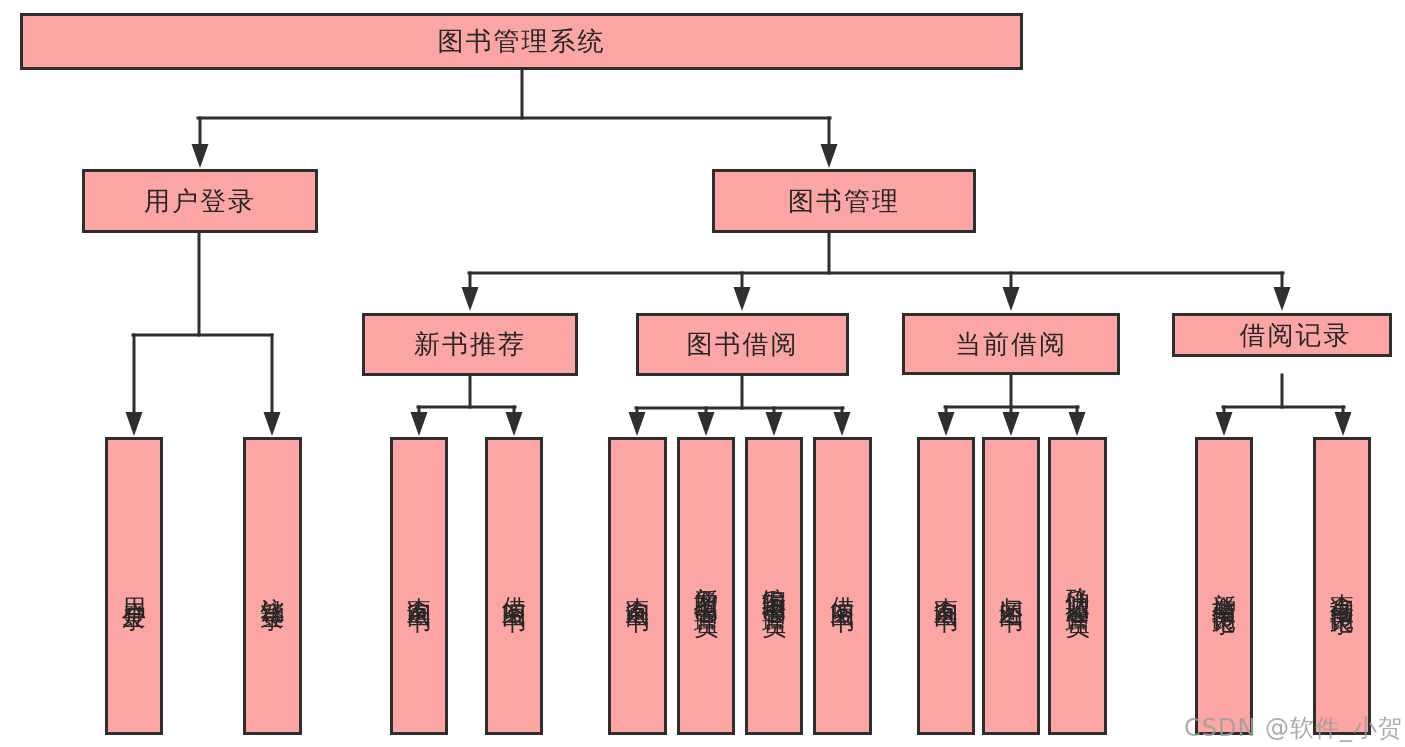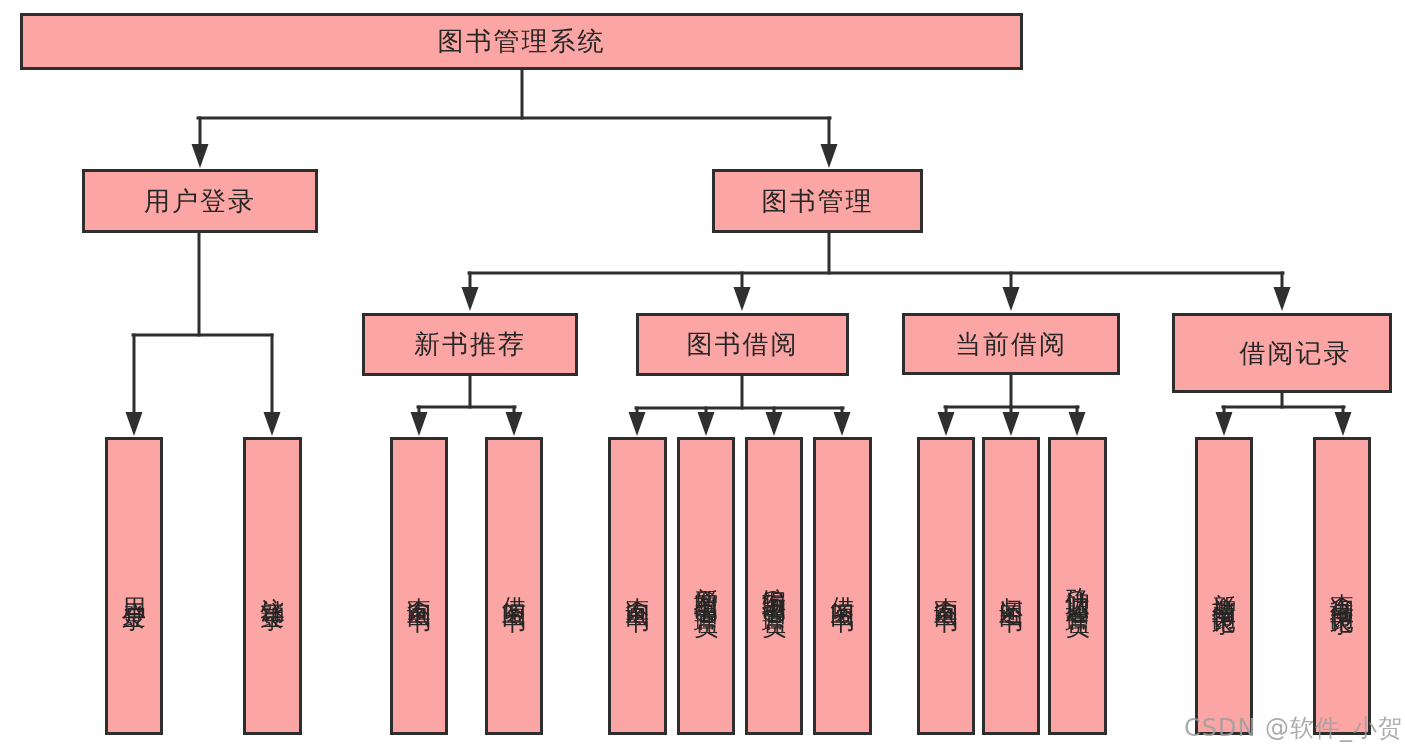--- a/index.html
+++ b/index.html
@@ -120,26 +120,26 @@
       <line x1="1224" y1="407" x2="1224" y2="413"></line>
       <polygon points="1215.5,412 1232.5,412 1224,436" stroke="none"></polygon>
       <line x1="1343" y1="407" x2="1343" y2="413"></line>
       <polygon points="1334.5,412 1351.5,412 1343,436" stroke="none"></polygon>
     </g>
   </svg>
 
   <div class="box hbox" style="left:20px; top:13px; width:1003px; height:57px;">图书管理系统</div>
 
   <div class="box hbox" style="left:82px; top:169px; width:236px; height:64px;">用户登录</div>
-  <div class="box hbox" style="left:712px; top:169px; width:211px; height:64px;">图书管理</div>
+  <div class="box hbox" style="left:712px; top:169px; width:264px; height:64px;">图书管理</div>
 
   <div class="box hbox" style="left:636px; top:313px; width:213px; height:63px;">图书借阅</div>
   <div class="box hbox" style="left:362px; top:313px; width:216px; height:63px;">新书推荐</div>
   <div class="box hbox" style="left:902px; top:313px; width:218px; height:62px;">当前借阅</div>
-  <div class="box hbox" style="left:1172px; top:313px; width:220px; height:80px;padding-left:27px;">借阅记录</div>
+  <div class="box hbox" style="left:1172px; top:313px; width:220px; height:44px;padding-left:27px;">借阅记录</div>
 
   <div class="box vbox" style="left:105px; top:437px; width:58px; height:298px;">用户登录</div>
   <div class="box vbox" style="left:243px; top:437px; width:59px; height:298px;">注销登录</div>
 
   <div class="box vbox" style="left:390px; top:437px; width:58px; height:298px;">查询图书</div>
   <div class="box vbox" style="left:485px; top:437px; width:58px; height:298px;">借阅图书</div>
 
   <div class="box vbox" style="left:608px; top:437px; width:59px; height:298px;">查询图书</div>
   <div class="box vbox" style="left:677px; top:437px; width:58px; height:298px;">新增图书（管理员）</div>
   <div class="box vbox" style="left:745px; top:437px; width:58px; height:298px;">编辑图书（管理员）</div>

